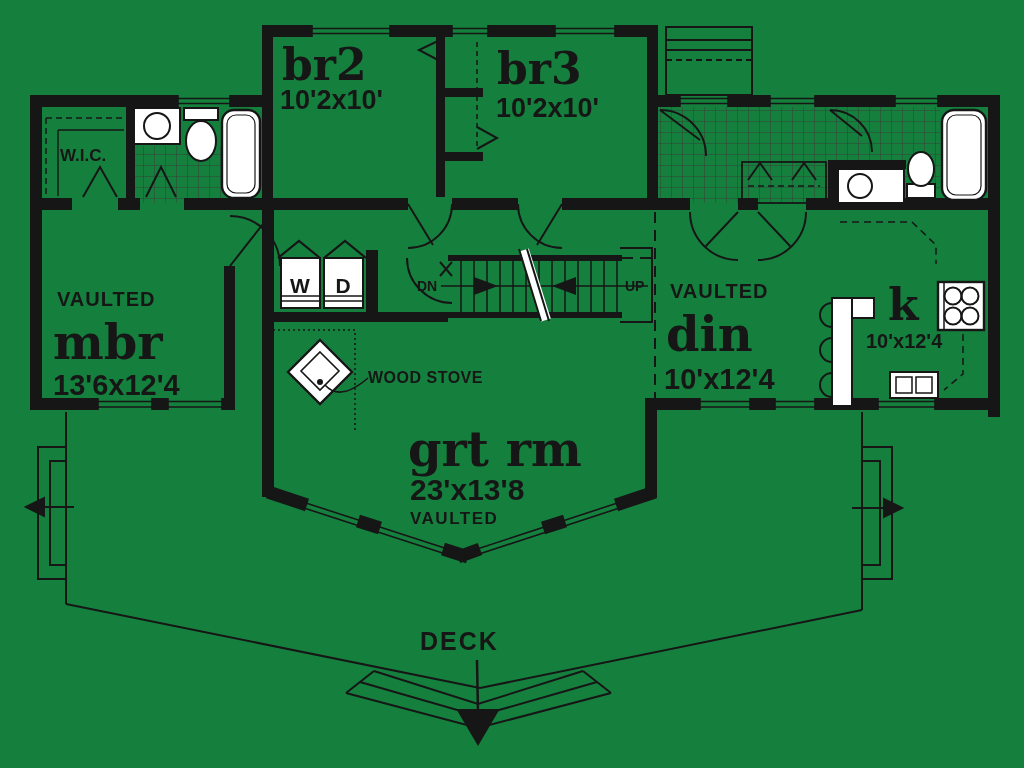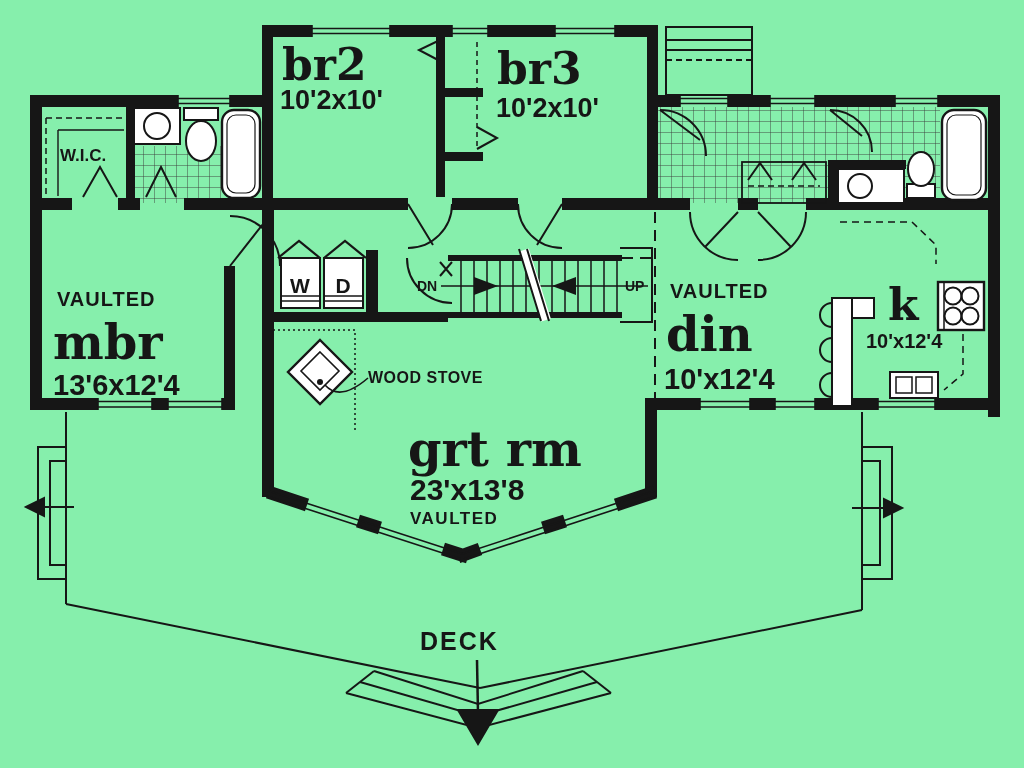--- a/index.html
+++ b/index.html
@@ -1,16 +1,16 @@
 <!DOCTYPE html>
 <html><head>
 <meta charset="utf-8">
 <style>
   html,body{margin:0;padding:0;background:#fff;}
-  .stage{position:relative;width:1024px;height:768px;background:#86efac;overflow:hidden;
+  .stage{position:relative;width:1024px;height:768px;background:#15803d;overflow:hidden;
          font-family:"Liberation Sans",sans-serif;}
   svg{position:absolute;left:0;top:0;}
   .rn{font-family:"DejaVu Serif",serif;font-weight:bold;fill:#161616;}
   .dm{font-family:"Liberation Sans",sans-serif;font-weight:bold;fill:#161616;}
   .sm{font-family:"Liberation Sans",sans-serif;font-weight:bold;fill:#161616;}
 </style>
 </head>
 <body>
 
 <div class="stage">

